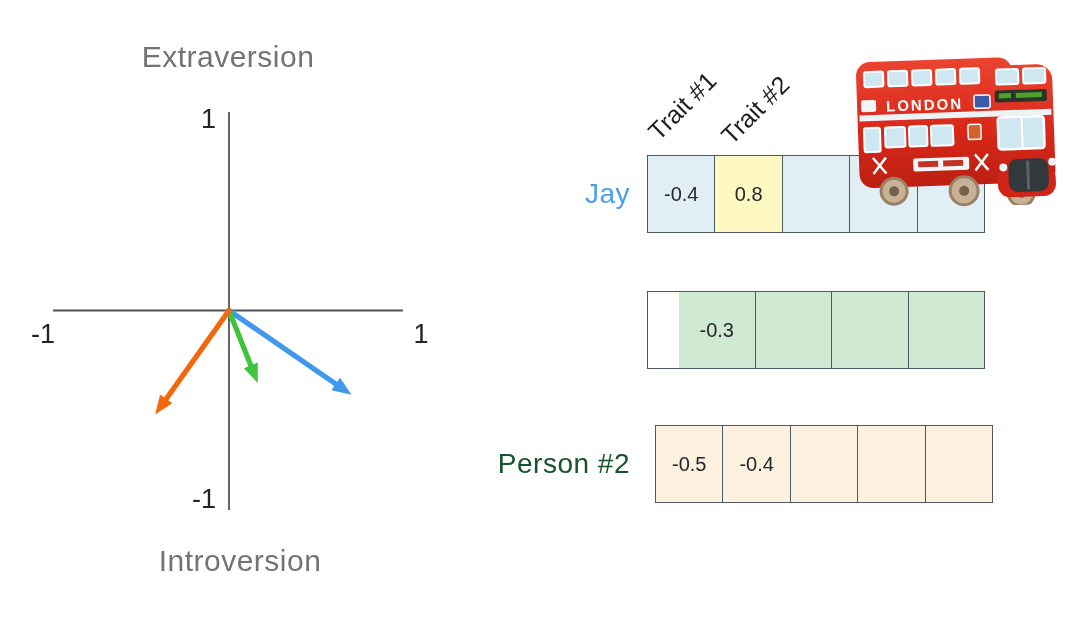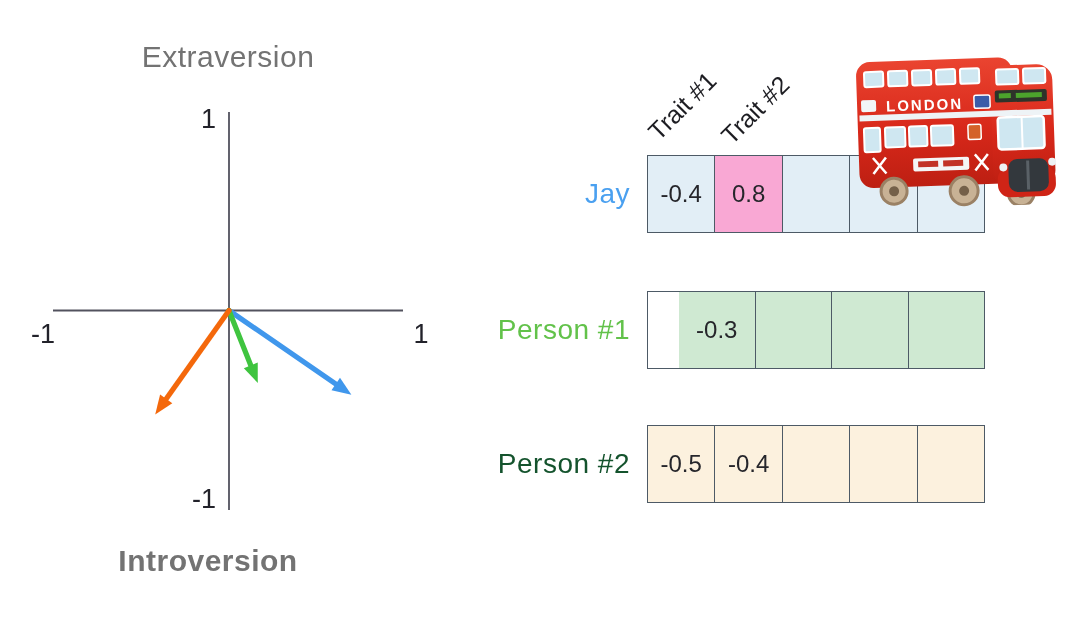--- a/index.html
+++ b/index.html
@@ -11,21 +11,21 @@
   
   .plot-title{font-size:30px;letter-spacing:0.5px;color:#737373;text-align:center;width:260px;}
   .tick{font-size:27px;color:#22222a;}
   
   .trait-row{position:absolute;left:0;width:1080px;height:78px;}
   .row-label{position:absolute;right:450px;top:0;width:210px;height:78px;
     line-height:78px;text-align:right;font-size:28px;letter-spacing:0.5px;}
   .strip{position:absolute;left:647px;top:0;width:338px;height:78px;display:flex;
     border:1.7px solid #4d5a66;box-sizing:border-box;}
   .cell{box-sizing:border-box;flex:1 1 0;height:100%;display:flex;align-items:center;
-    justify-content:center;font-size:24px;color:#26262b;border-left:1.6px solid #4d5a66;}
+    justify-content:center;font-size:20px;color:#26262b;border-left:1.6px solid #4d5a66;}
   .cell:first-child{border-left:none;}
   .col-header{position:absolute;height:30px;line-height:30px;font-size:25px;color:#1d1d22;
     transform-origin:0 100%;transform:rotate(-45deg);white-space:nowrap;}
   #bus-wrap{position:absolute;left:856px;top:53px;width:202px;height:154px;z-index:6;
     transform:rotate(-2deg);}
   svg{display:block;}
 </style>
 </head>
 <body>
 
@@ -44,49 +44,48 @@
         <line x1="229" y1="310.5" x2="165.04568135194532" y2="400.52133633008015" stroke="#f4680b" stroke-width="5.2" stroke-linecap="round"></line>
         <polygon points="155.2,414.38 172.31811313008,403.2345882594772 160.08988048015073,394.54722236070194" fill="#f4680b"></polygon>
       </g>
   </svg>
 
   <div class="abs tick" style="left:186px;top:104px;width:30px;text-align:right;">1</div>
   <div class="abs tick" style="left:178px;top:484px;width:38px;text-align:right;">-1</div>
   <div class="abs tick" style="left:24px;top:319px;width:38px;text-align:center;">-1</div>
   <div class="abs tick" style="left:406px;top:319px;width:30px;text-align:center;">1</div>
 
-  <div class="abs plot-title" style="left:78px;top:544px;font-weight:bold;">Introversion</div>
+  <div class="abs plot-title" style="left:110px;top:544px;">Introversion</div>
 
   <div class="col-header" style="left:663px;top:116px;">Trait #1</div>
   <div class="col-header" style="left:736px;top:120px;">Trait #2</div>
 
   <div class="trait-row" style="top:155px;">
     <div class="row-label" style="color: rgb(74, 160, 240);">Jay</div>
     <div class="strip" style="border-color: rgb(77, 90, 102);">
       <div class="cell" style="background: rgb(226, 238, 246); border-color: rgb(77, 90, 102);">-0.4</div>
-      <div class="cell" style="background: #f9a8d4; border-color: rgb(77, 90, 102);">0.8</div>
+      <div class="cell" style="background: #fef9c3; border-color: rgb(77, 90, 102);">0.8</div>
       <div class="cell" style="background: rgb(226, 238, 246); border-color: rgb(77, 90, 102);"></div>
       <div class="cell" style="background: rgb(226, 238, 246); border-color: rgb(77, 90, 102);"></div>
       <div class="cell" style="background: rgb(226, 238, 246); border-color: rgb(77, 90, 102);"></div>
     </div>
   </div>
 
   <div class="trait-row" style="top:291px;">
-    <div class="row-label" style="color: rgb(98, 194, 74);">Person #1</div>
     <div class="strip" style="border-color: rgb(77, 90, 102); padding-left: 31px;">
       <div class="cell" style="background: rgb(207, 233, 210); border-color: rgb(77, 90, 102);">-0.3</div>
       <div class="cell" style="background: rgb(207, 233, 210); border-color: rgb(77, 90, 102);"></div>
       <div class="cell" style="background: rgb(207, 233, 210); border-color: rgb(77, 90, 102);"></div>
       <div class="cell" style="background: rgb(207, 233, 210); border-color: rgb(77, 90, 102);"></div>
     </div>
   </div>
 
   <div class="trait-row" style="top:425px;">
     <div class="row-label" style="color: #14532d;">Person #2</div>
-    <div class="strip" style="border-color: rgb(77, 90, 102);">
+    <div class="strip" style="border-color: rgb(77, 90, 102); margin-left: 8px;">
       <div class="cell" style="background: rgb(252, 241, 222); border-color: rgb(77, 90, 102);">-0.5</div>
       <div class="cell" style="background: rgb(252, 241, 222); border-color: rgb(77, 90, 102);">-0.4</div>
       <div class="cell" style="background: rgb(252, 241, 222); border-color: rgb(77, 90, 102);"></div>
       <div class="cell" style="background: rgb(252, 241, 222); border-color: rgb(77, 90, 102);"></div>
       <div class="cell" style="background: rgb(252, 241, 222); border-color: rgb(77, 90, 102);"></div>
     </div>
   </div>
 
   <div id="bus-wrap">
     <svg width="202" height="154" viewBox="0 0 202 154">

